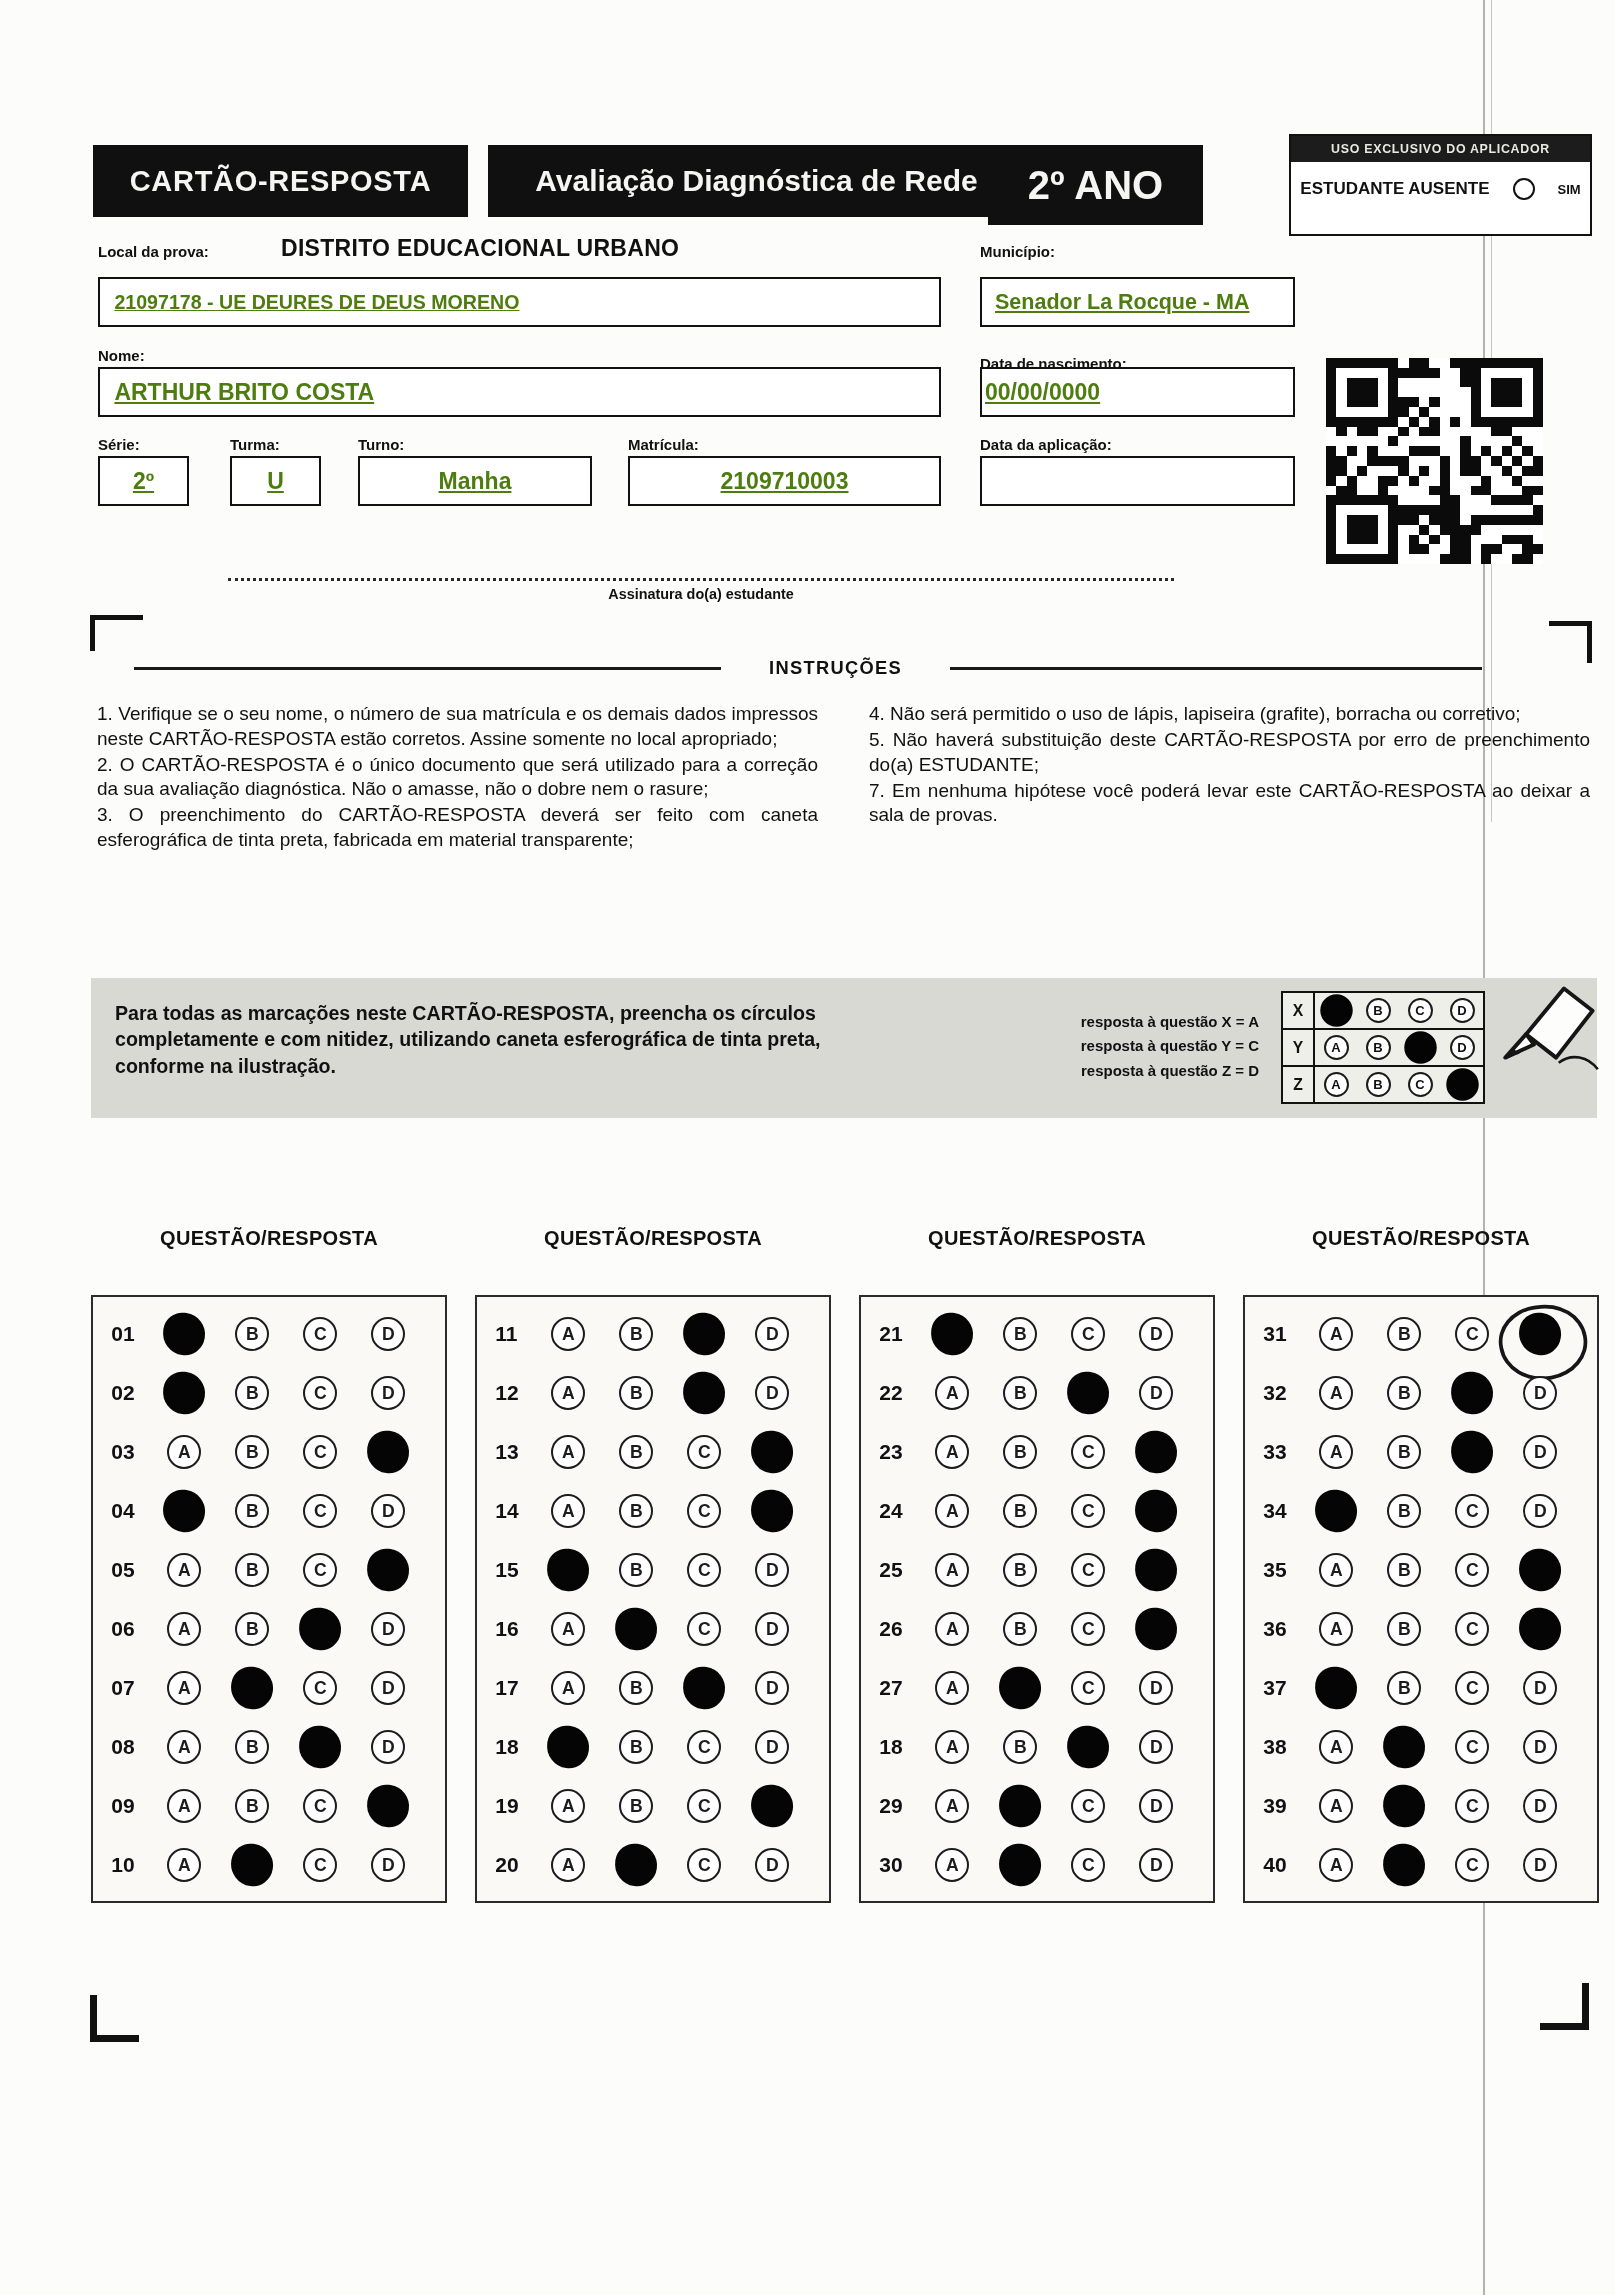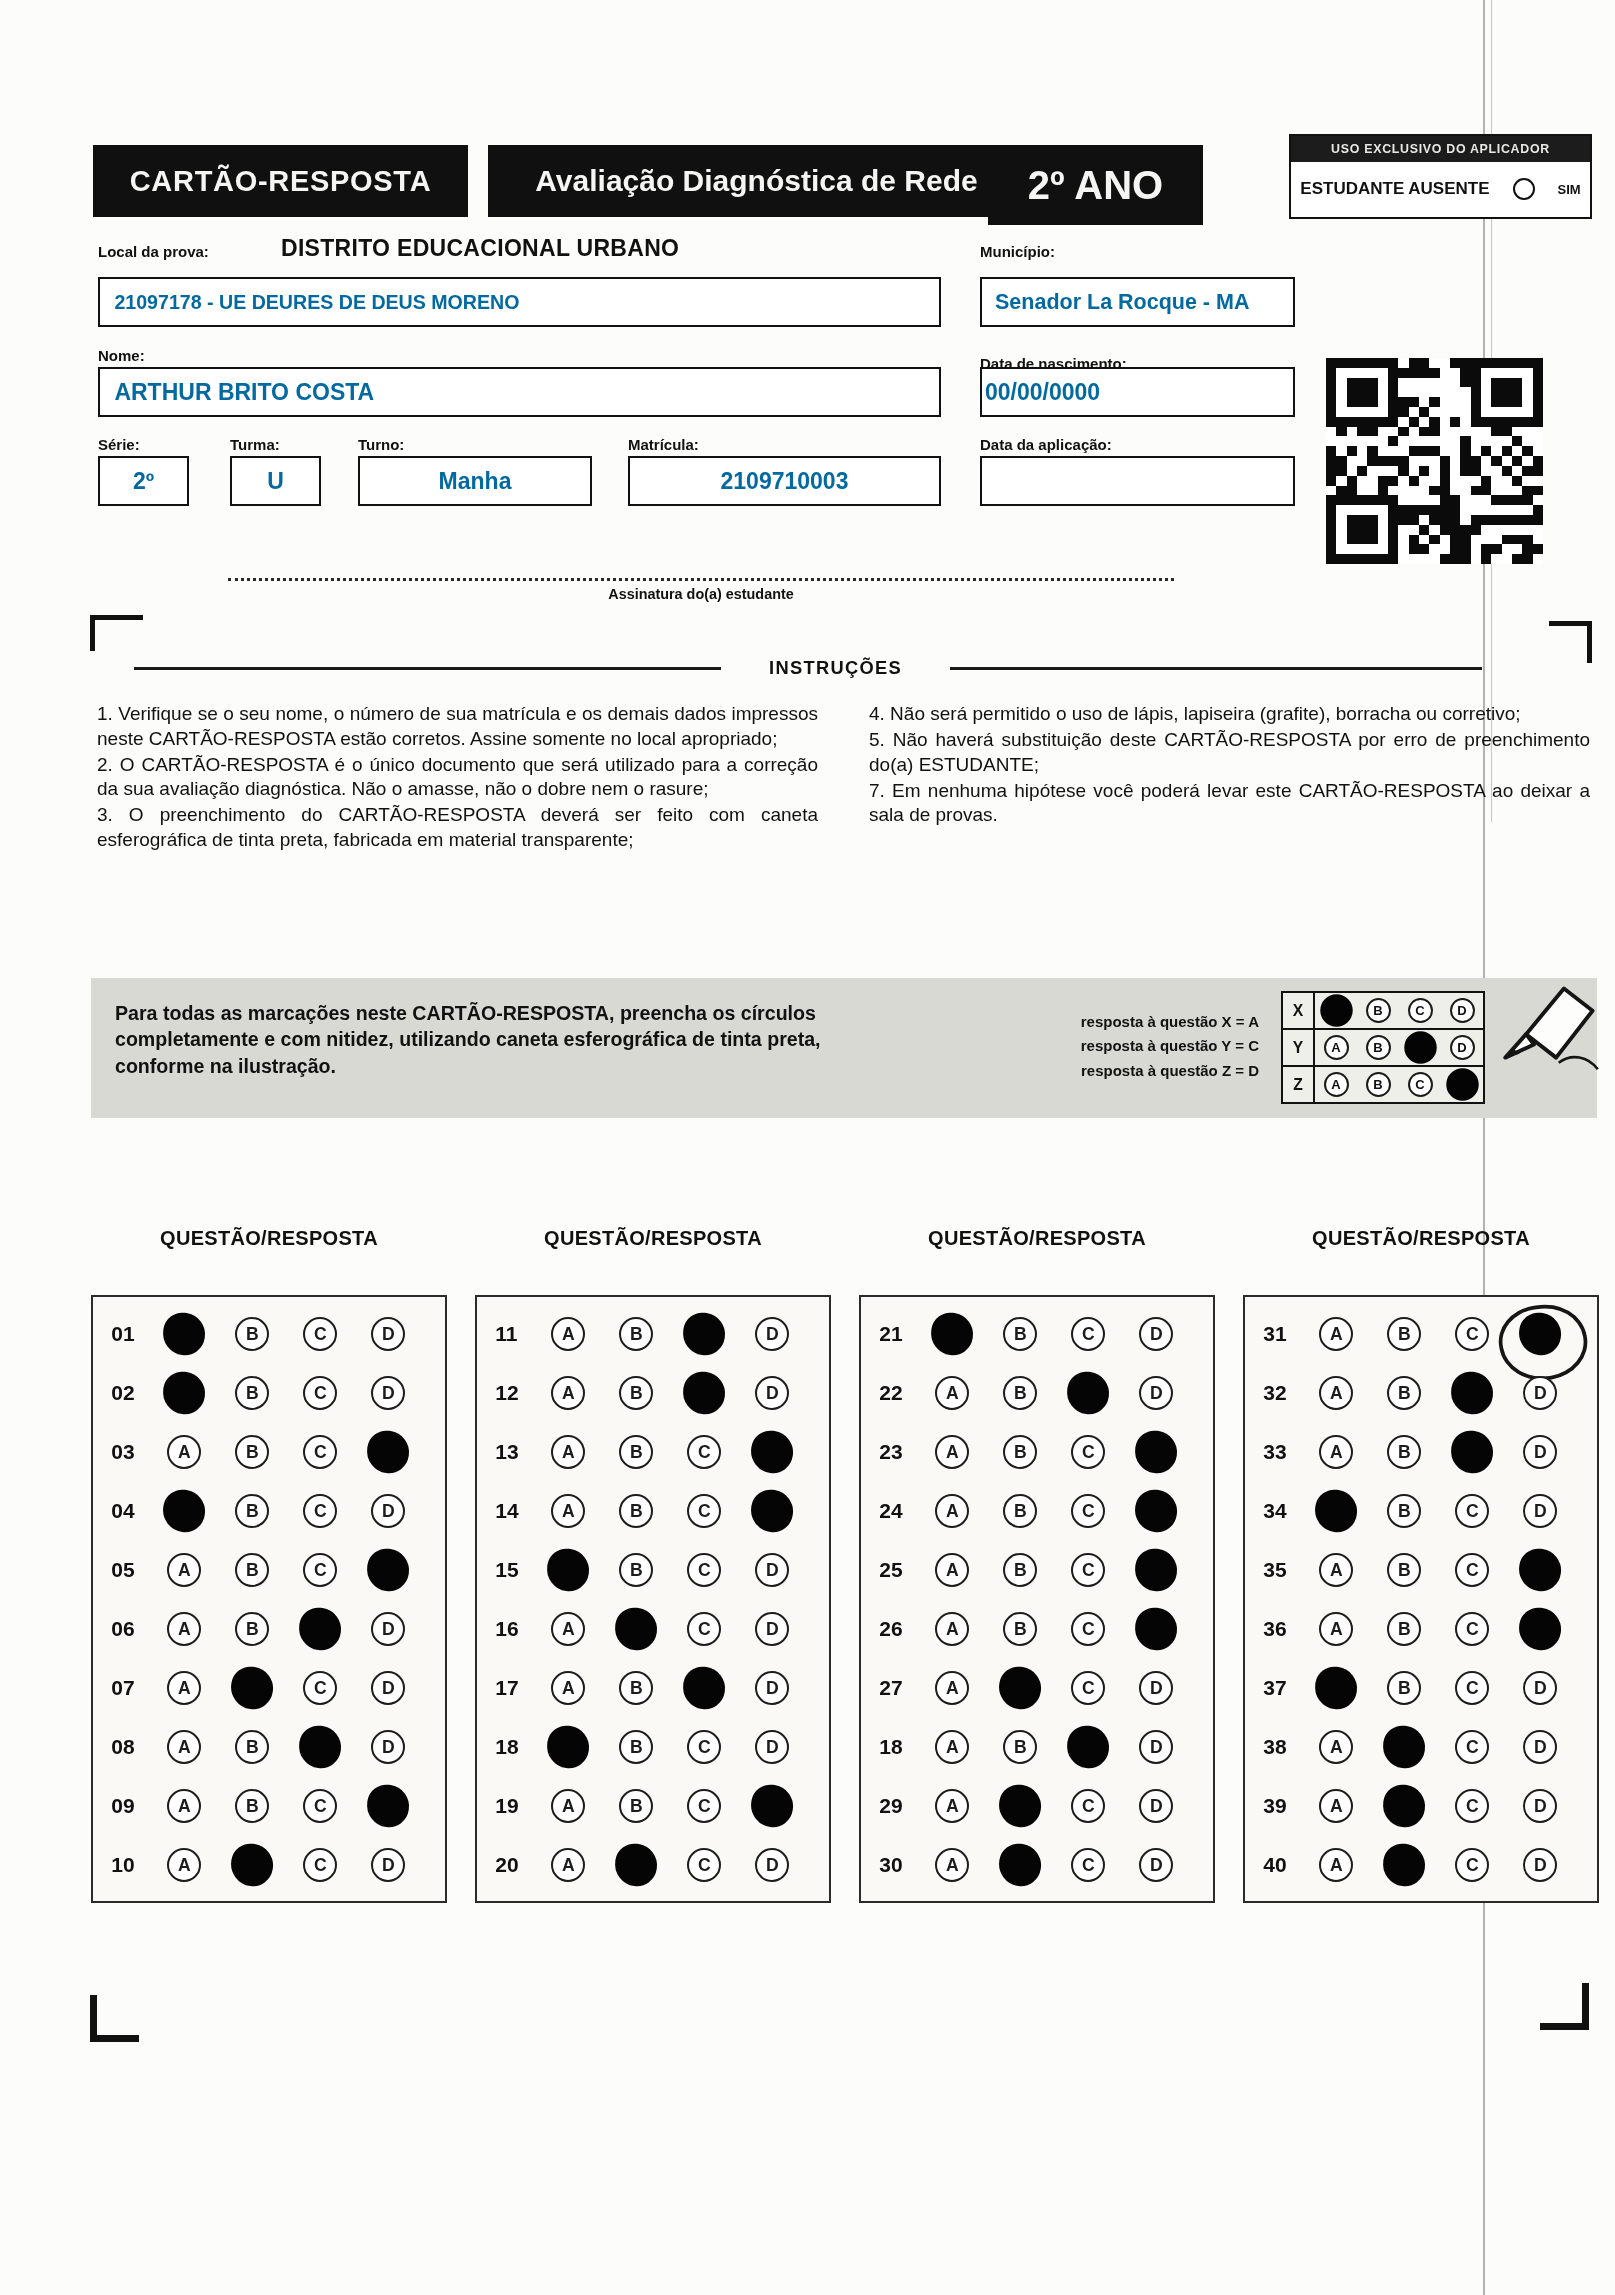--- a/index.html
+++ b/index.html
@@ -8,31 +8,31 @@
 
   
   .scan-line-1{position:absolute;left:1483px;top:0;width:2px;height:2295px;background:#9a9a98;opacity:.75;}
   .scan-line-2{position:absolute;left:1491px;top:0;width:1.3px;height:822px;background:#b8b8b4;opacity:.8;}
 
   
   .hbox{position:absolute;background:#101010;color:#f5f5f3;display:flex;align-items:center;justify-content:center;font-weight:bold;}
   .h-card{left:93px;top:145px;width:375px;height:72px;font-size:29px;letter-spacing:0.7px;}
   .h-exam{left:488px;top:145px;width:537px;height:72px;font-size:30px;}
   .h-grade{left:988px;top:145px;width:215px;height:80px;font-size:40px;}
-  .off-box{position:absolute;left:1289px;top:134px;width:303px;height:85px;border:2.6px solid #111;background:#fff;box-sizing:border-box;}
+  .off-box{position:absolute;left:1289px;top:134px;width:303px;height:102px;border:2.6px solid #111;background:#fff;box-sizing:border-box;}
   .off-bar{height:26px;background:#1c1c1c;color:#e8e8e4;font-size:12.4px;font-weight:bold;display:flex;align-items:center;justify-content:center;letter-spacing:0.7px;}
   .off-row{height:54px;display:flex;align-items:center;justify-content:center;gap:23px;font-weight:bold;}
   .off-absent{font-size:17px;}
   .off-circle{width:22px;height:22px;border:2.6px solid #111;border-radius:50%;box-sizing:border-box;}
   .off-sim{font-size:13px;}
 
   
   .lab{position:absolute;font-size:15px;font-weight:bold;}
   .bigval{position:absolute;left:281px;top:235px;font-size:23px;font-weight:bold;letter-spacing:0.3px;}
-  .fbox{position:absolute;border:2.6px solid #111;background:#fff;display:flex;align-items:center;font-weight:bold;color:#0369a1;box-sizing:border-box;}
+  .fbox{position:absolute;border:2.6px solid #111;background:#fff;display:flex;align-items:center;font-weight:bold;color:#4d7c0f;box-sizing:border-box;text-decoration:underline;}
   #lab-local{left:98px;top:243px;}
   #box-school{left:98px;top:277px;width:843px;height:50px;font-size:19.6px;padding-left:14.4px;}
   #lab-municipio{left:980px;top:243px;}
   #box-municipio{left:980px;top:277px;width:315px;height:50px;font-size:21.5px;padding-left:13px;}
   #lab-nome{left:98px;top:347px;}
   #box-nome{left:98px;top:367px;width:843px;height:50px;font-size:23px;padding-left:14.4px;}
   #lab-nasc{left:980px;top:355px;}
   #box-nasc{left:980px;top:367px;width:315px;height:50px;font-size:23px;padding-left:3px;}
   #lab-serie{left:98px;top:436px;}
   #box-serie{left:98px;top:456px;width:91px;height:50px;font-size:23px;justify-content:center;}

